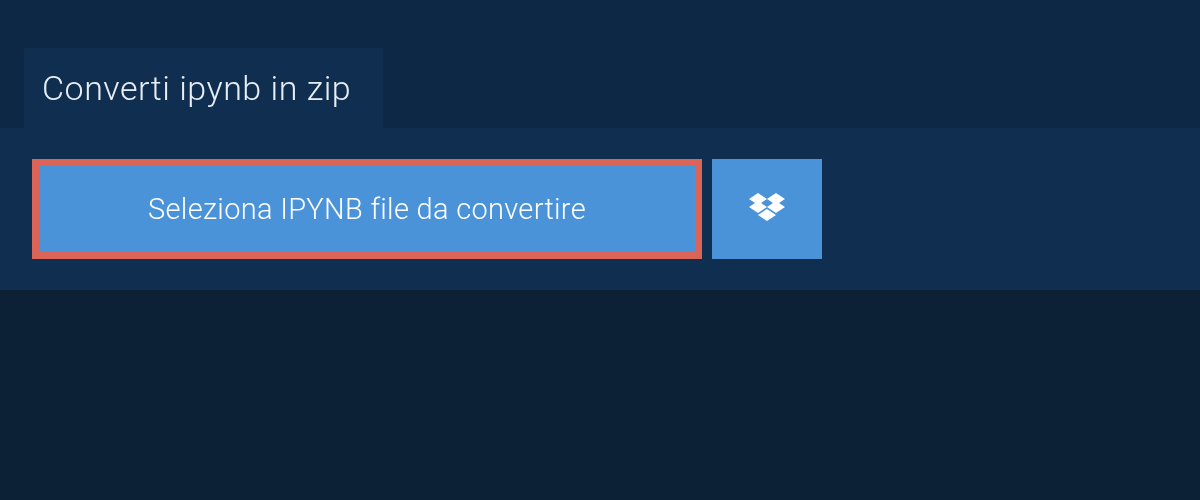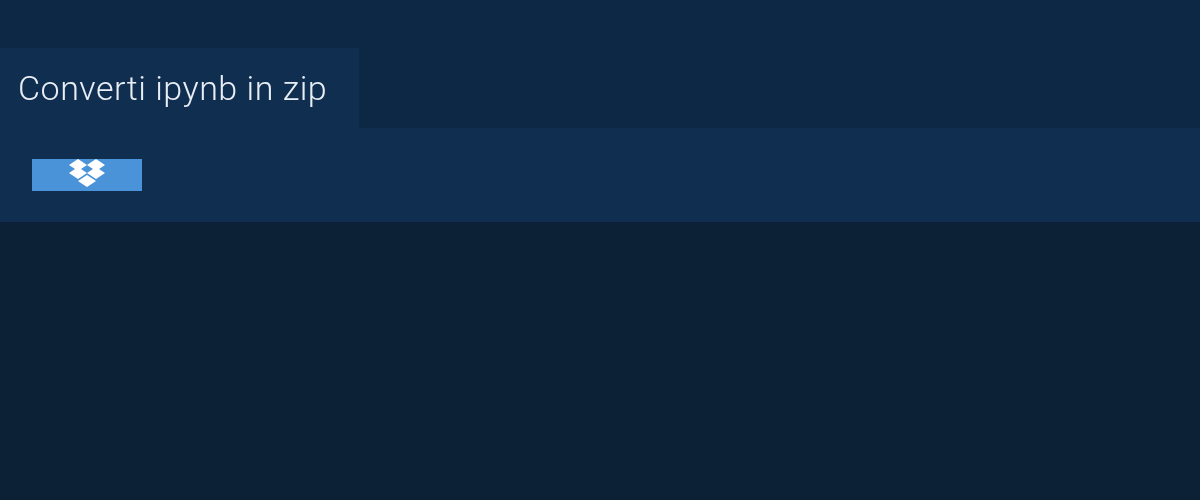--- a/index.html
+++ b/index.html
@@ -13,20 +13,21 @@
       background: #0d2844;
       font-family: -apple-system, BlinkMacSystemFont, "Segoe UI", Roboto, Helvetica, Arial, sans-serif;
       overflow: hidden;
     }
     .top-spacer {
       height: 48px;
       background: #0d2844;
     }
     .tab-row {
       display: flex;
+      padding-left: 24px;
     }
     .tab {
       background: #102f50;
       color: #e8eef5;
       font-size: 34px;
       font-weight: 300;
       padding: 20px 32px 20px 18px;
       letter-spacing: 0.5px;
     }
     .main-panel {
@@ -73,20 +74,23 @@
 <div class="top-spacer"></div>
 
 <div class="tab-row">
   <div class="tab">
     <span>Converti ipynb in zip</span>
   </div>
 </div>
 
 <div class="main-panel">
   <div class="button-row">
+    <div class="select-button">
+      <span>Seleziona IPYNB file da convertire</span>
+    </div>
     <div class="dropbox-button">
       <svg class="dropbox-icon" viewBox="0 0 36 32" fill="#ffffff">
         <path d="M9 0 L18 6 L9 12 L0 6 Z"></path>
         <path d="M27 0 L36 6 L27 12 L18 6 Z"></path>
         <path d="M0 14 L9 8 L18 14 L9 20 Z"></path>
         <path d="M18 14 L27 8 L36 14 L27 20 Z"></path>
         <path d="M9 22 L18 16 L27 22 L18 28 Z"></path>
       </svg>
     </div>
   </div>

